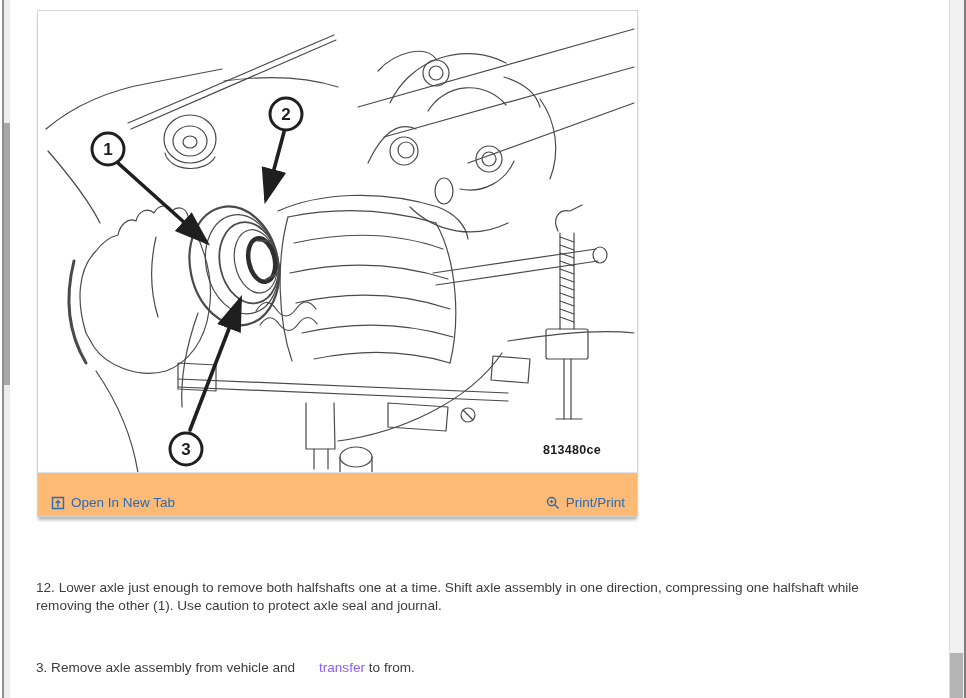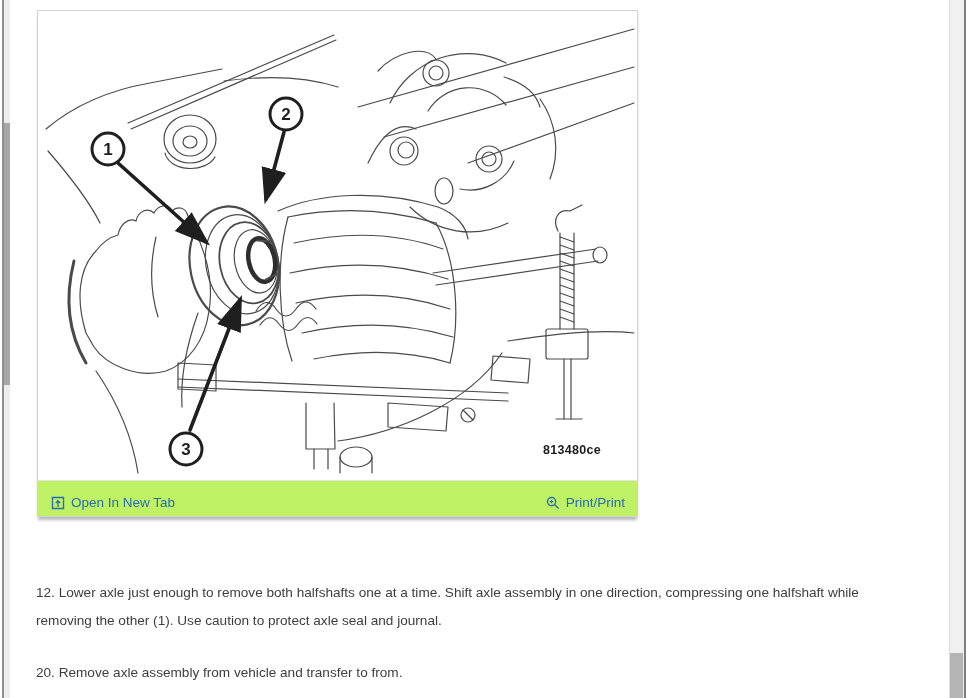--- a/index.html
+++ b/index.html
@@ -14,30 +14,30 @@
   
   .right-scroll-track{position:absolute; right:2px; top:0; width:15px; height:698px; background:#f0f0f1; border-left:1px solid #dcdcdc; box-sizing:border-box;}
   .right-edge-line{position:absolute; right:0; top:0; width:2px; height:698px; background:#7d7d7d;}
   .right-scroll-thumb{position:absolute; right:3px; top:653px; width:13px; height:45px; background:#b4b4b4;}
 
   
   .figure-panel{position:absolute; left:37px; top:10px; width:601px; height:507px;
     background:#ffffff; border:1px solid #d3d3d3; box-sizing:border-box;
     box-shadow:0 4px 3px -1px rgba(0,0,0,0.28); display:flex; flex-direction:column;}
   .diagram-area{flex:1 1 auto; background:#ffffff; overflow:hidden;}
-  .figure-footer{flex:0 0 27px; background:#bef264; border-top:1px solid #e2e3e8;
-    display:flex; align-items:center; justify-content:space-between; padding:8px 12px 0 13px;}
+  .figure-footer{flex:0 0 27px; background:#fdba74; border-top:1px solid #e2e3e8;
+    display:flex; align-items:center; justify-content:space-between; padding:16px 12px 0 13px;}
   .fig-link{display:flex; align-items:center; gap:6px; color:#2a6cb4; font-size:13.5px; text-decoration:none; cursor:pointer;}
   .fig-link svg{display:block;}
 
   
-  .step{position:absolute; left:36px; color:#3d3d3d; font-size:13.6px; line-height:28px;}
+  .step{position:absolute; left:36px; color:#3d3d3d; font-size:13.6px; line-height:18px;}
   .step-12{top:579px; width:878px;}
   .step-13{top:659px; width:878px;}
-  .inline-link{color:#404040; cursor:pointer; text-decoration:none;}
+  .inline-link{color:#8b5cf6; cursor:pointer; text-decoration:none;margin-left:20px;}
 </style>
 </head>
 <body>
 
 <div class="viewport">
 
   <div class="left-edge-line"></div>
   <div class="left-scroll-track"></div>
   <div class="left-scroll-thumb"></div>
 
@@ -199,20 +199,20 @@
           </svg>
         </span>
         <span>Print/Print</span>
       </a>
     </div>
   </div>
 
   <div class="step step-12">12. Lower axle just enough to remove both halfshafts one at a time. Shift axle assembly in one direction, compressing one halfshaft while removing the other (1). Use caution to protect axle seal and journal.</div>
 
   <div class="step step-13">
-    <span>20. Remove axle assembly from vehicle and </span><a class="inline-link">transfer</a><span> to from.</span>
+    <span>3. Remove axle assembly from vehicle and </span><a class="inline-link">transfer</a><span> to from.</span>
   </div>
 
   <div class="right-scroll-track"></div>
   <div class="right-scroll-thumb"></div>
   <div class="right-edge-line"></div>
 
 </div>
 
 </body></html>

